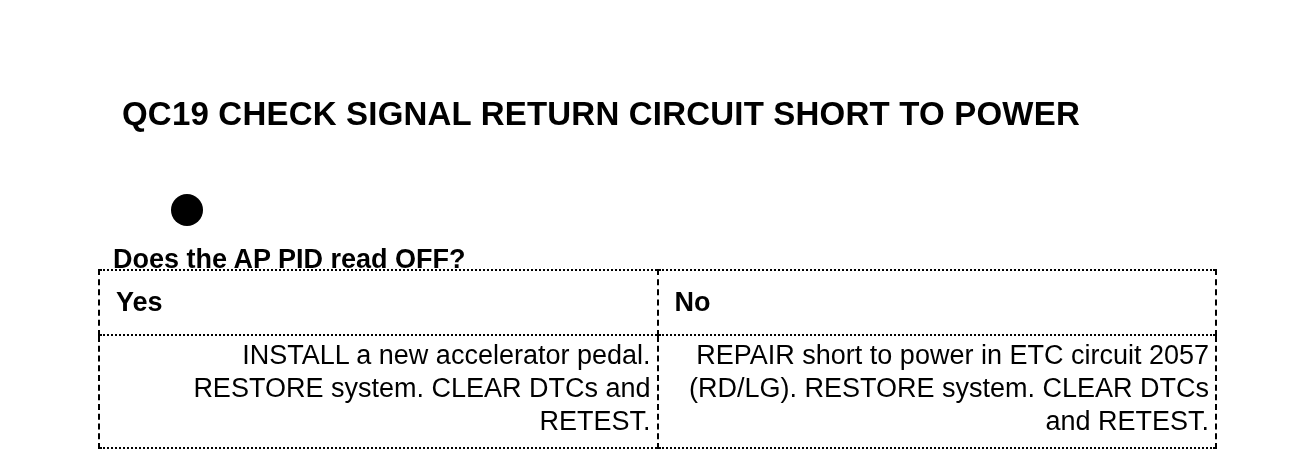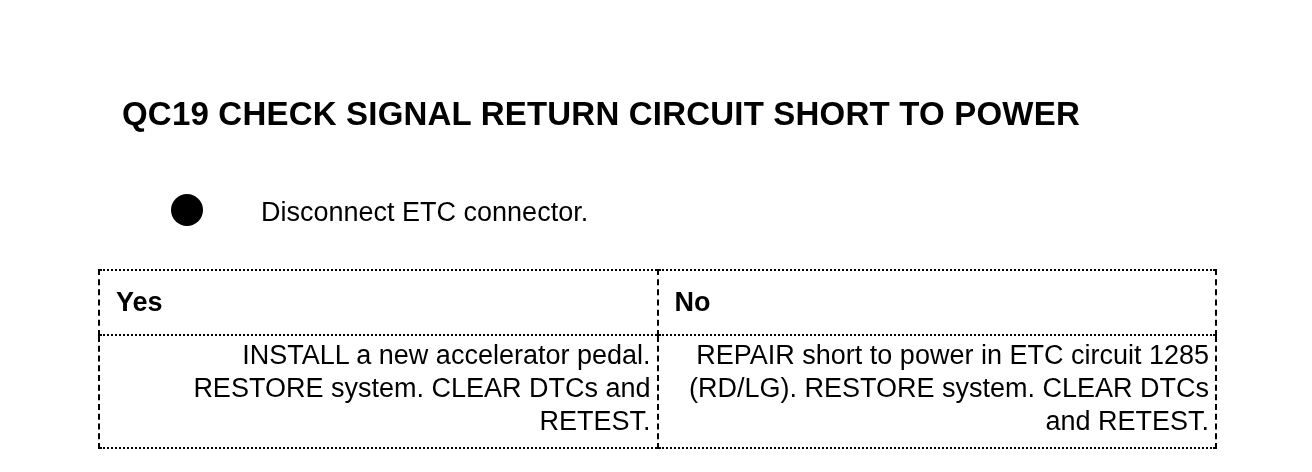--- a/index.html
+++ b/index.html
@@ -87,32 +87,32 @@
 </style>
 </head>
 <body>
 
 <div class="page">
 
   <div class="doc-title">QC19 CHECK SIGNAL RETURN CIRCUIT SHORT TO POWER</div>
 
   <div class="bullet-row">
     <span class="bullet-dot"></span>
-    <span class="bullet-text">Disconnect ETC connector.</span>
   </div>
 
+  <div class="question">Does the AP PID read OFF?</div>
 
   <table class="decision-table">
     <thead>
       <tr>
         <th>Yes</th>
         <th>No</th>
       </tr>
     </thead>
     <tbody>
       <tr>
         <td>INSTALL a new accelerator pedal. RESTORE system. CLEAR DTCs and RETEST.</td>
-        <td>REPAIR short to power in ETC circuit 1285 (RD/LG). RESTORE system. CLEAR DTCs and RETEST.</td>
+        <td>REPAIR short to power in ETC circuit 2057 (RD/LG). RESTORE system. CLEAR DTCs and RETEST.</td>
       </tr>
     </tbody>
   </table>
 
 </div>
 
 </body></html>

